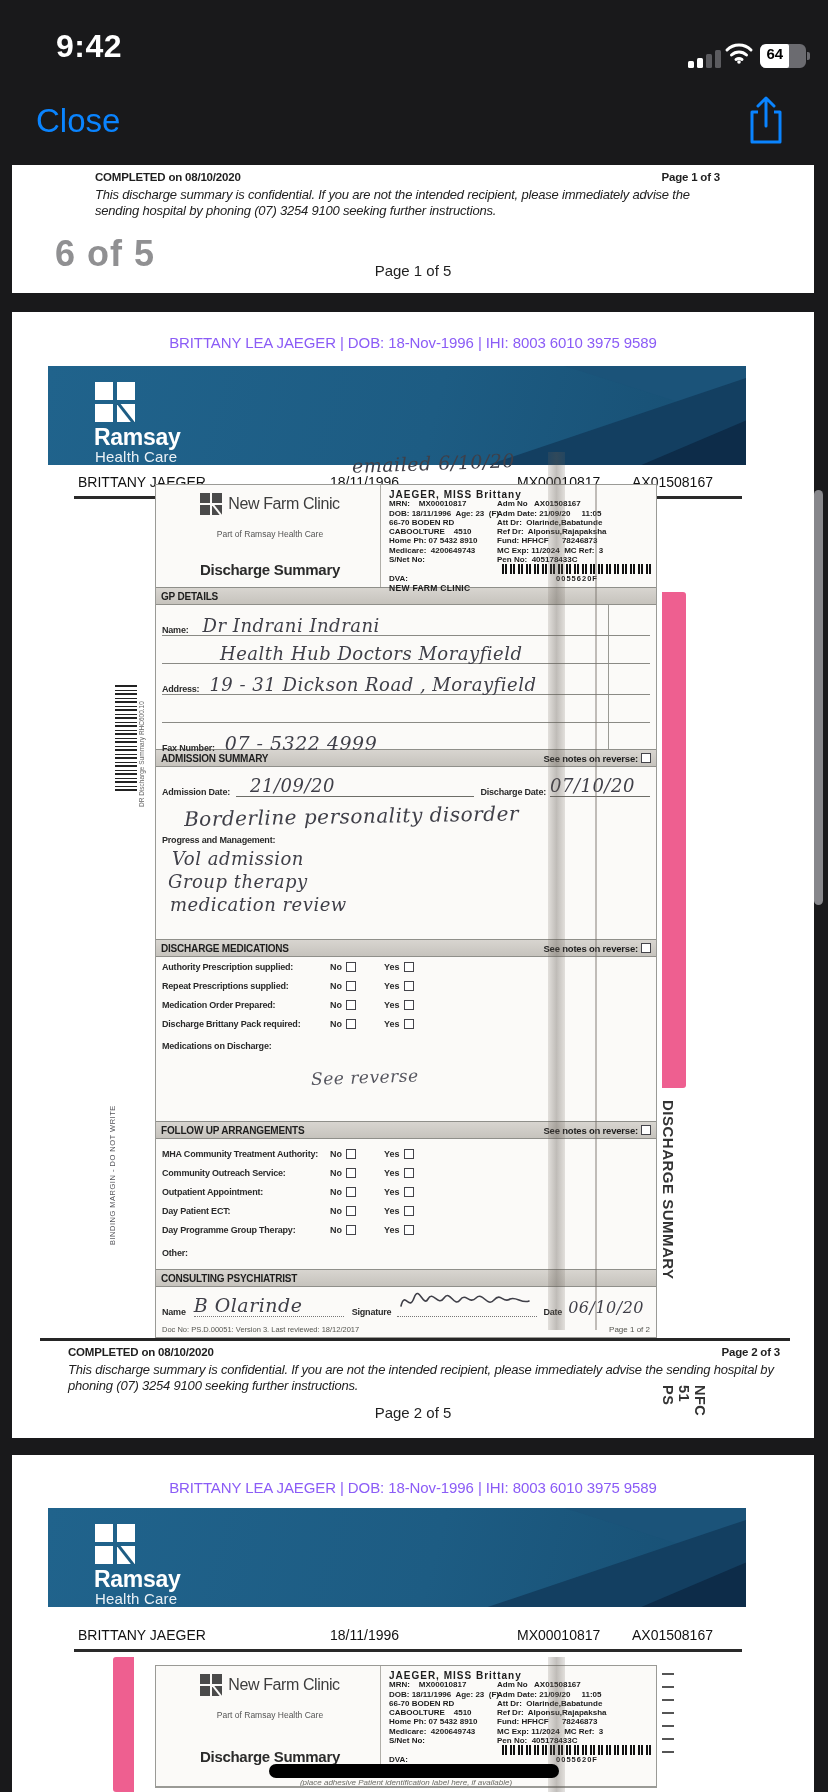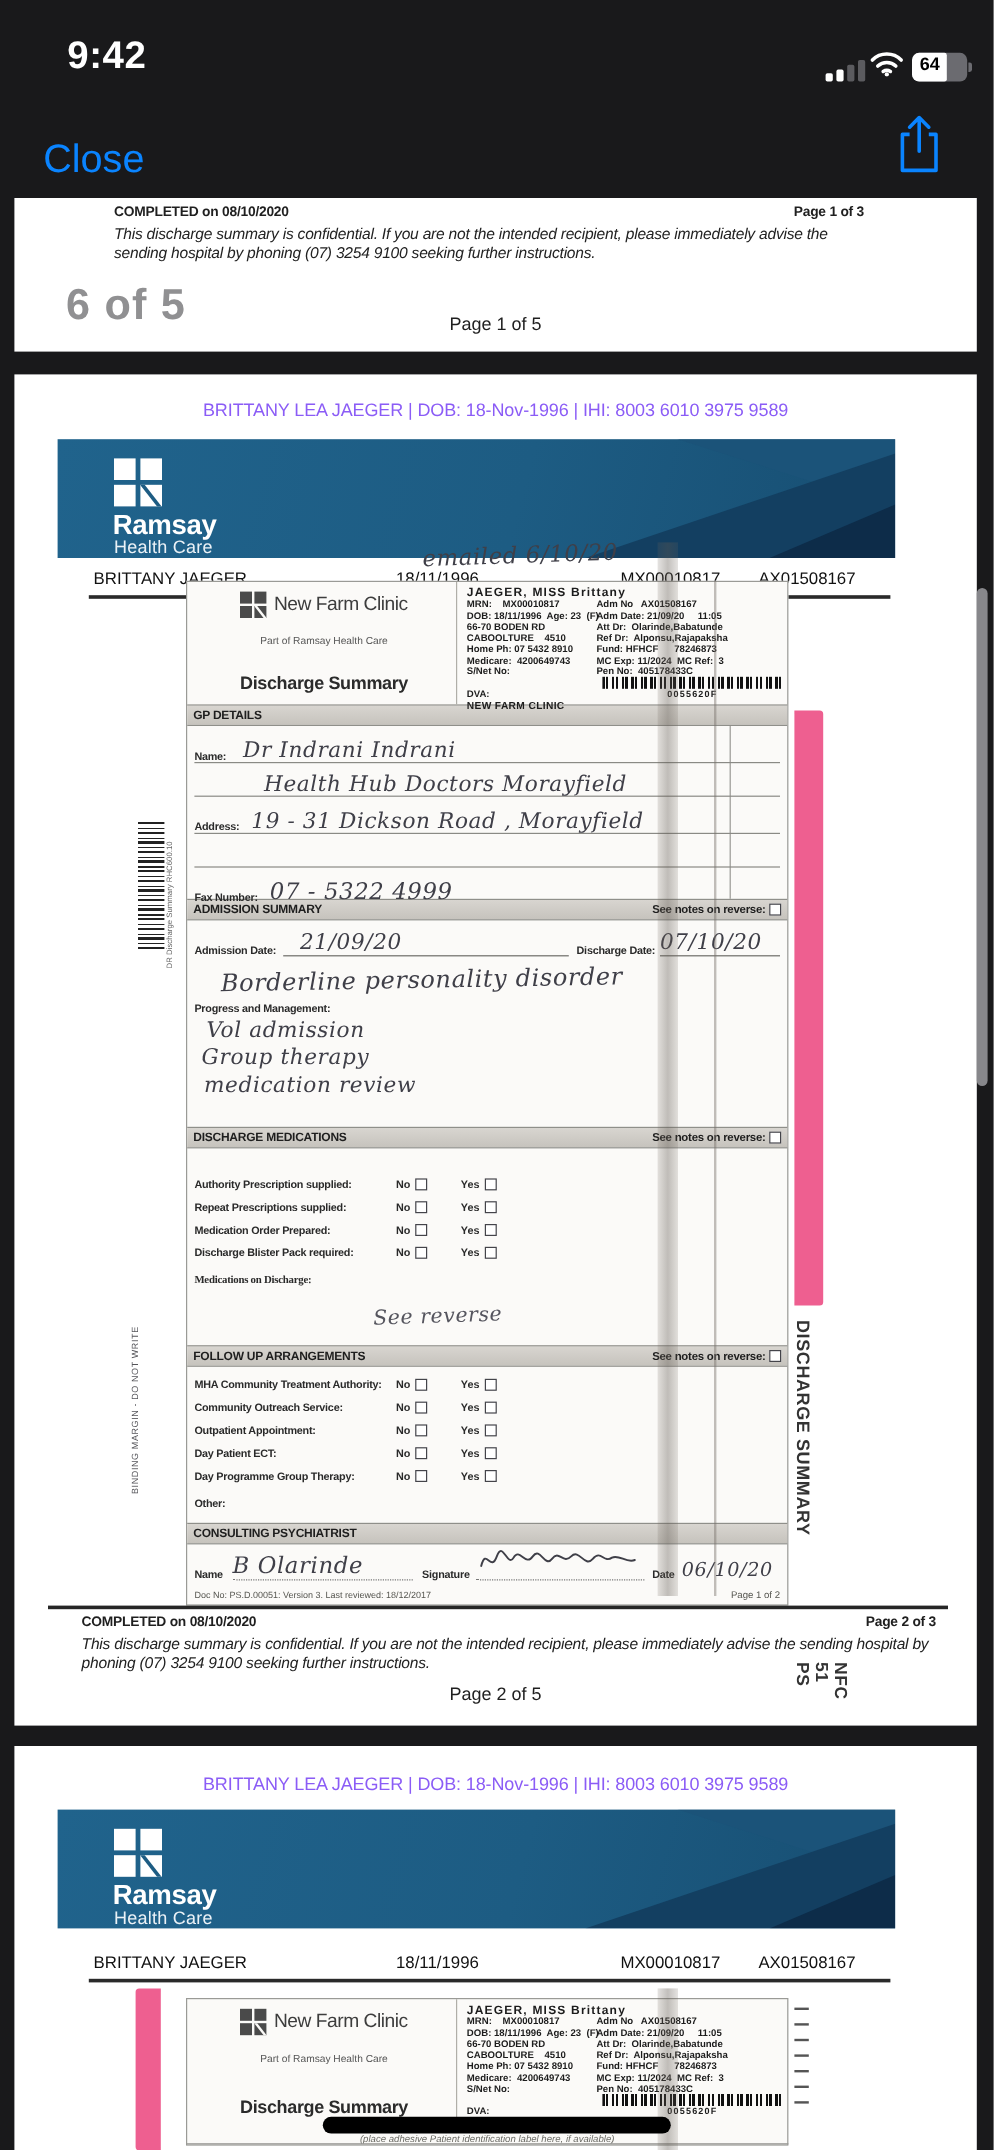--- a/index.html
+++ b/index.html
@@ -13,21 +13,21 @@
   .sig i{display:block;width:6px;border-radius:1.5px;background:#fff;}
   .sig i.dim{background:#5b5b5f;}
   .wifi{position:absolute;left:724px;top:42px;}
   .batt{position:absolute;left:760px;top:44px;width:46px;height:24px;border-radius:6px;background:#6b6b70;overflow:visible;}
   .batt .fill{position:absolute;left:0;top:0;bottom:0;width:64%;background:#fff;border-radius:6px 2px 2px 6px;}
   .batt .pct{position:absolute;left:0;top:1px;width:64%;text-align:center;color:#000;font-weight:bold;font-size:15px;z-index:2;}
   .batt .nub{position:absolute;right:-4px;top:8px;width:3px;height:8px;background:#6b6b70;border-radius:0 2px 2px 0;}
 
   
   .navbar{position:absolute;top:90px;left:0;width:828px;height:75px;}
-  .close-btn{position:absolute;left:36px;top:12px;color:#0a84ff;font-size:33px;margin-top:11px;}
+  .close-btn{position:absolute;left:36px;top:12px;color:#0a84ff;font-size:33px;}
   .share-btn{position:absolute;right:40px;top:2px;}
 
   
   .page{position:absolute;left:12px;width:802px;background:#fff;overflow:hidden;}
   .page1{top:165px;height:128px;}
   .page2{top:312px;height:1126px;}
   .page3{top:1455px;height:337px;}
 
   .meta-row{display:flex;justify-content:space-between;font-size:11.5px;color:#1f1f1f;font-weight:bold;letter-spacing:-.2px;}
   .confid{font-style:italic;font-size:13px;color:#222;line-height:1.25;margin-top:4px;letter-spacing:-.2px;}
@@ -309,21 +309,21 @@
         <div class="hand" style="font-size:18px;margin:2px 0 0 14px;">medication review</div>
       </div>
 
       <div class="sec-hdr">
         <span>DISCHARGE MEDICATIONS</span>
         <span class="sn">
             <span>See notes on reverse:</span>
             <span class="ckbox"></span>
           </span>
       </div>
-      <div style="position:relative;height:164px;padding-top:20px;box-sizing:border-box;">
+      <div style="position:relative;height:164px;padding-top:0;box-sizing:border-box;">
         <div class="ck-row">
             <span class="ck-label lbl">Authority Prescription supplied:</span>
             <span class="ny">No</span>
             <span class="ckbox"></span>
             <span class="gap"></span>
             <span class="ny">Yes</span>
             <span class="ckbox"></span>
           </div>
         <div class="ck-row">
             <span class="ck-label lbl">Repeat Prescriptions supplied:</span>
@@ -335,28 +335,28 @@
           </div>
         <div class="ck-row">
             <span class="ck-label lbl">Medication Order Prepared:</span>
             <span class="ny">No</span>
             <span class="ckbox"></span>
             <span class="gap"></span>
             <span class="ny">Yes</span>
             <span class="ckbox"></span>
           </div>
         <div class="ck-row">
-            <span class="ck-label lbl">Discharge Blister Pack required:</span>
-            <span class="ny">No</span>
-            <span class="ckbox"></span>
-            <span class="gap"></span>
-            <span class="ny">Yes</span>
-            <span class="ckbox"></span>
-          </div>
-        <div class="lbl" style="padding:8px 0 0 6px;font-family:Liberation Serif, serif;">Medications on Discharge:</div>
+            <span class="ck-label lbl">Discharge Brittany Pack required:</span>
+            <span class="ny">No</span>
+            <span class="ckbox"></span>
+            <span class="gap"></span>
+            <span class="ny">Yes</span>
+            <span class="ckbox"></span>
+          </div>
+        <div class="lbl" style="padding:8px 0 0 6px;">Medications on Discharge:</div>
         <div class="hand" style="font-size:17px;margin:12px 0 0 155px;color:#55555e;transform:rotate(-2deg);">See reverse</div>
       </div>
 
       <div class="sec-hdr">
         <span>FOLLOW UP ARRANGEMENTS</span>
         <span class="sn">
             <span>See notes on reverse:</span>
             <span class="ckbox"></span>
           </span>
       </div>

